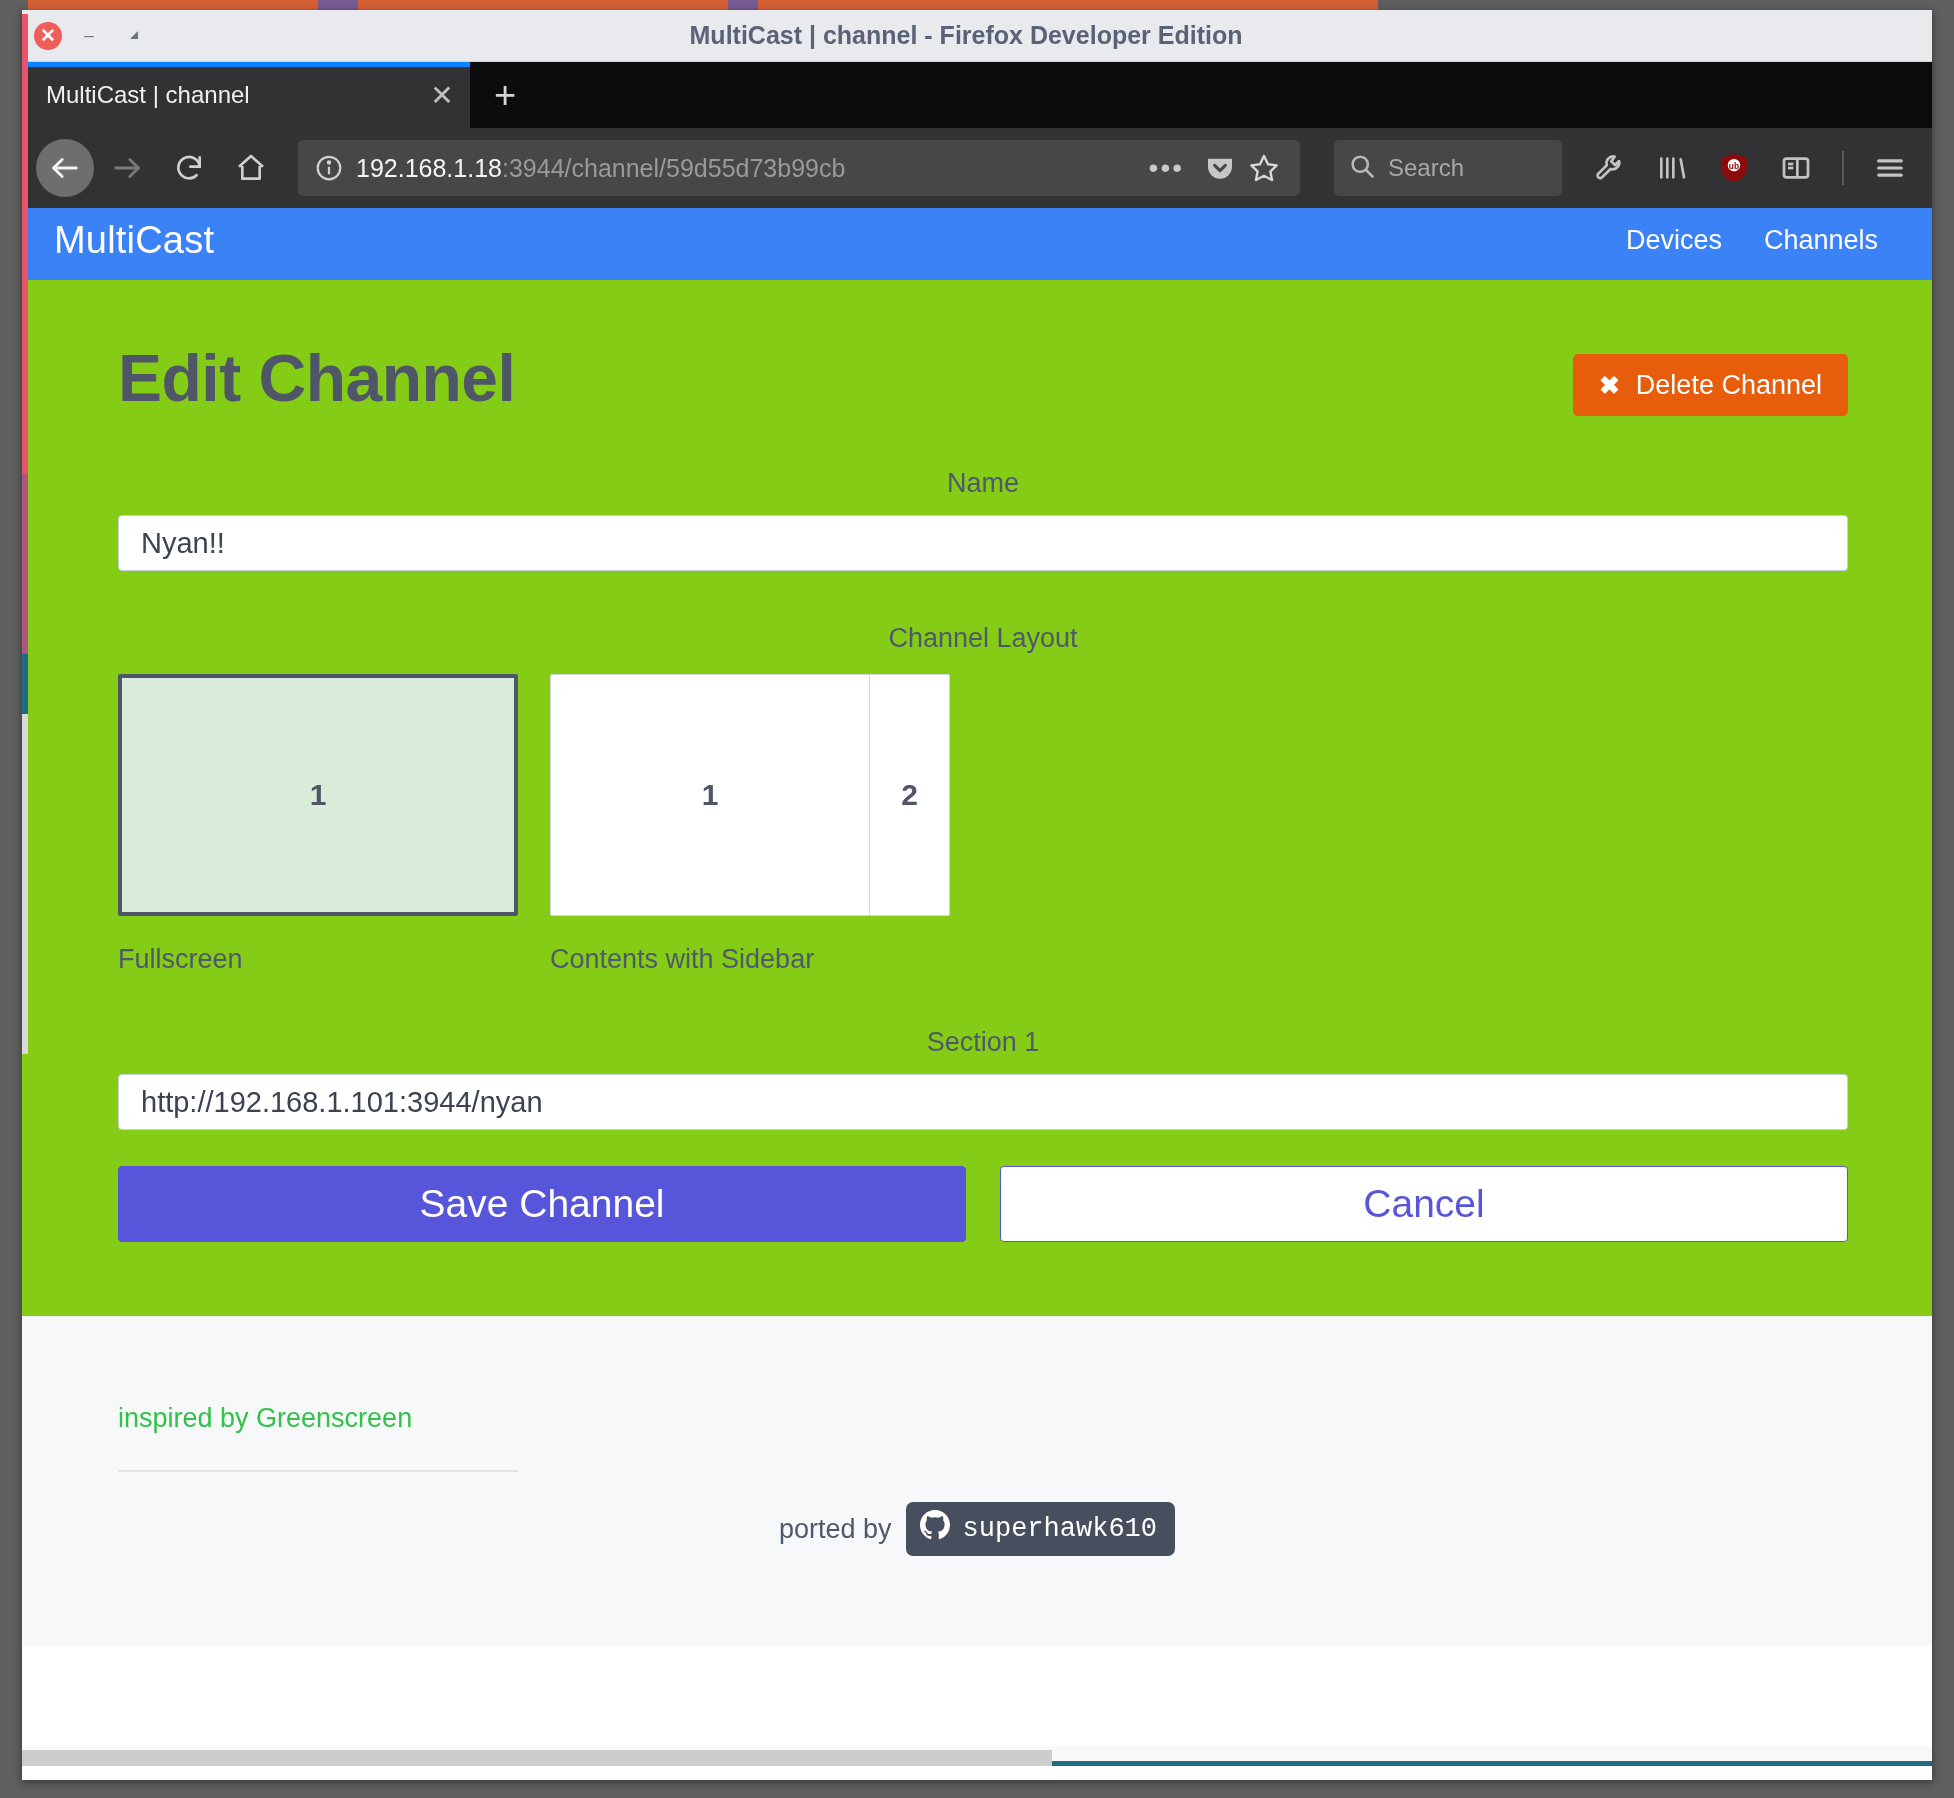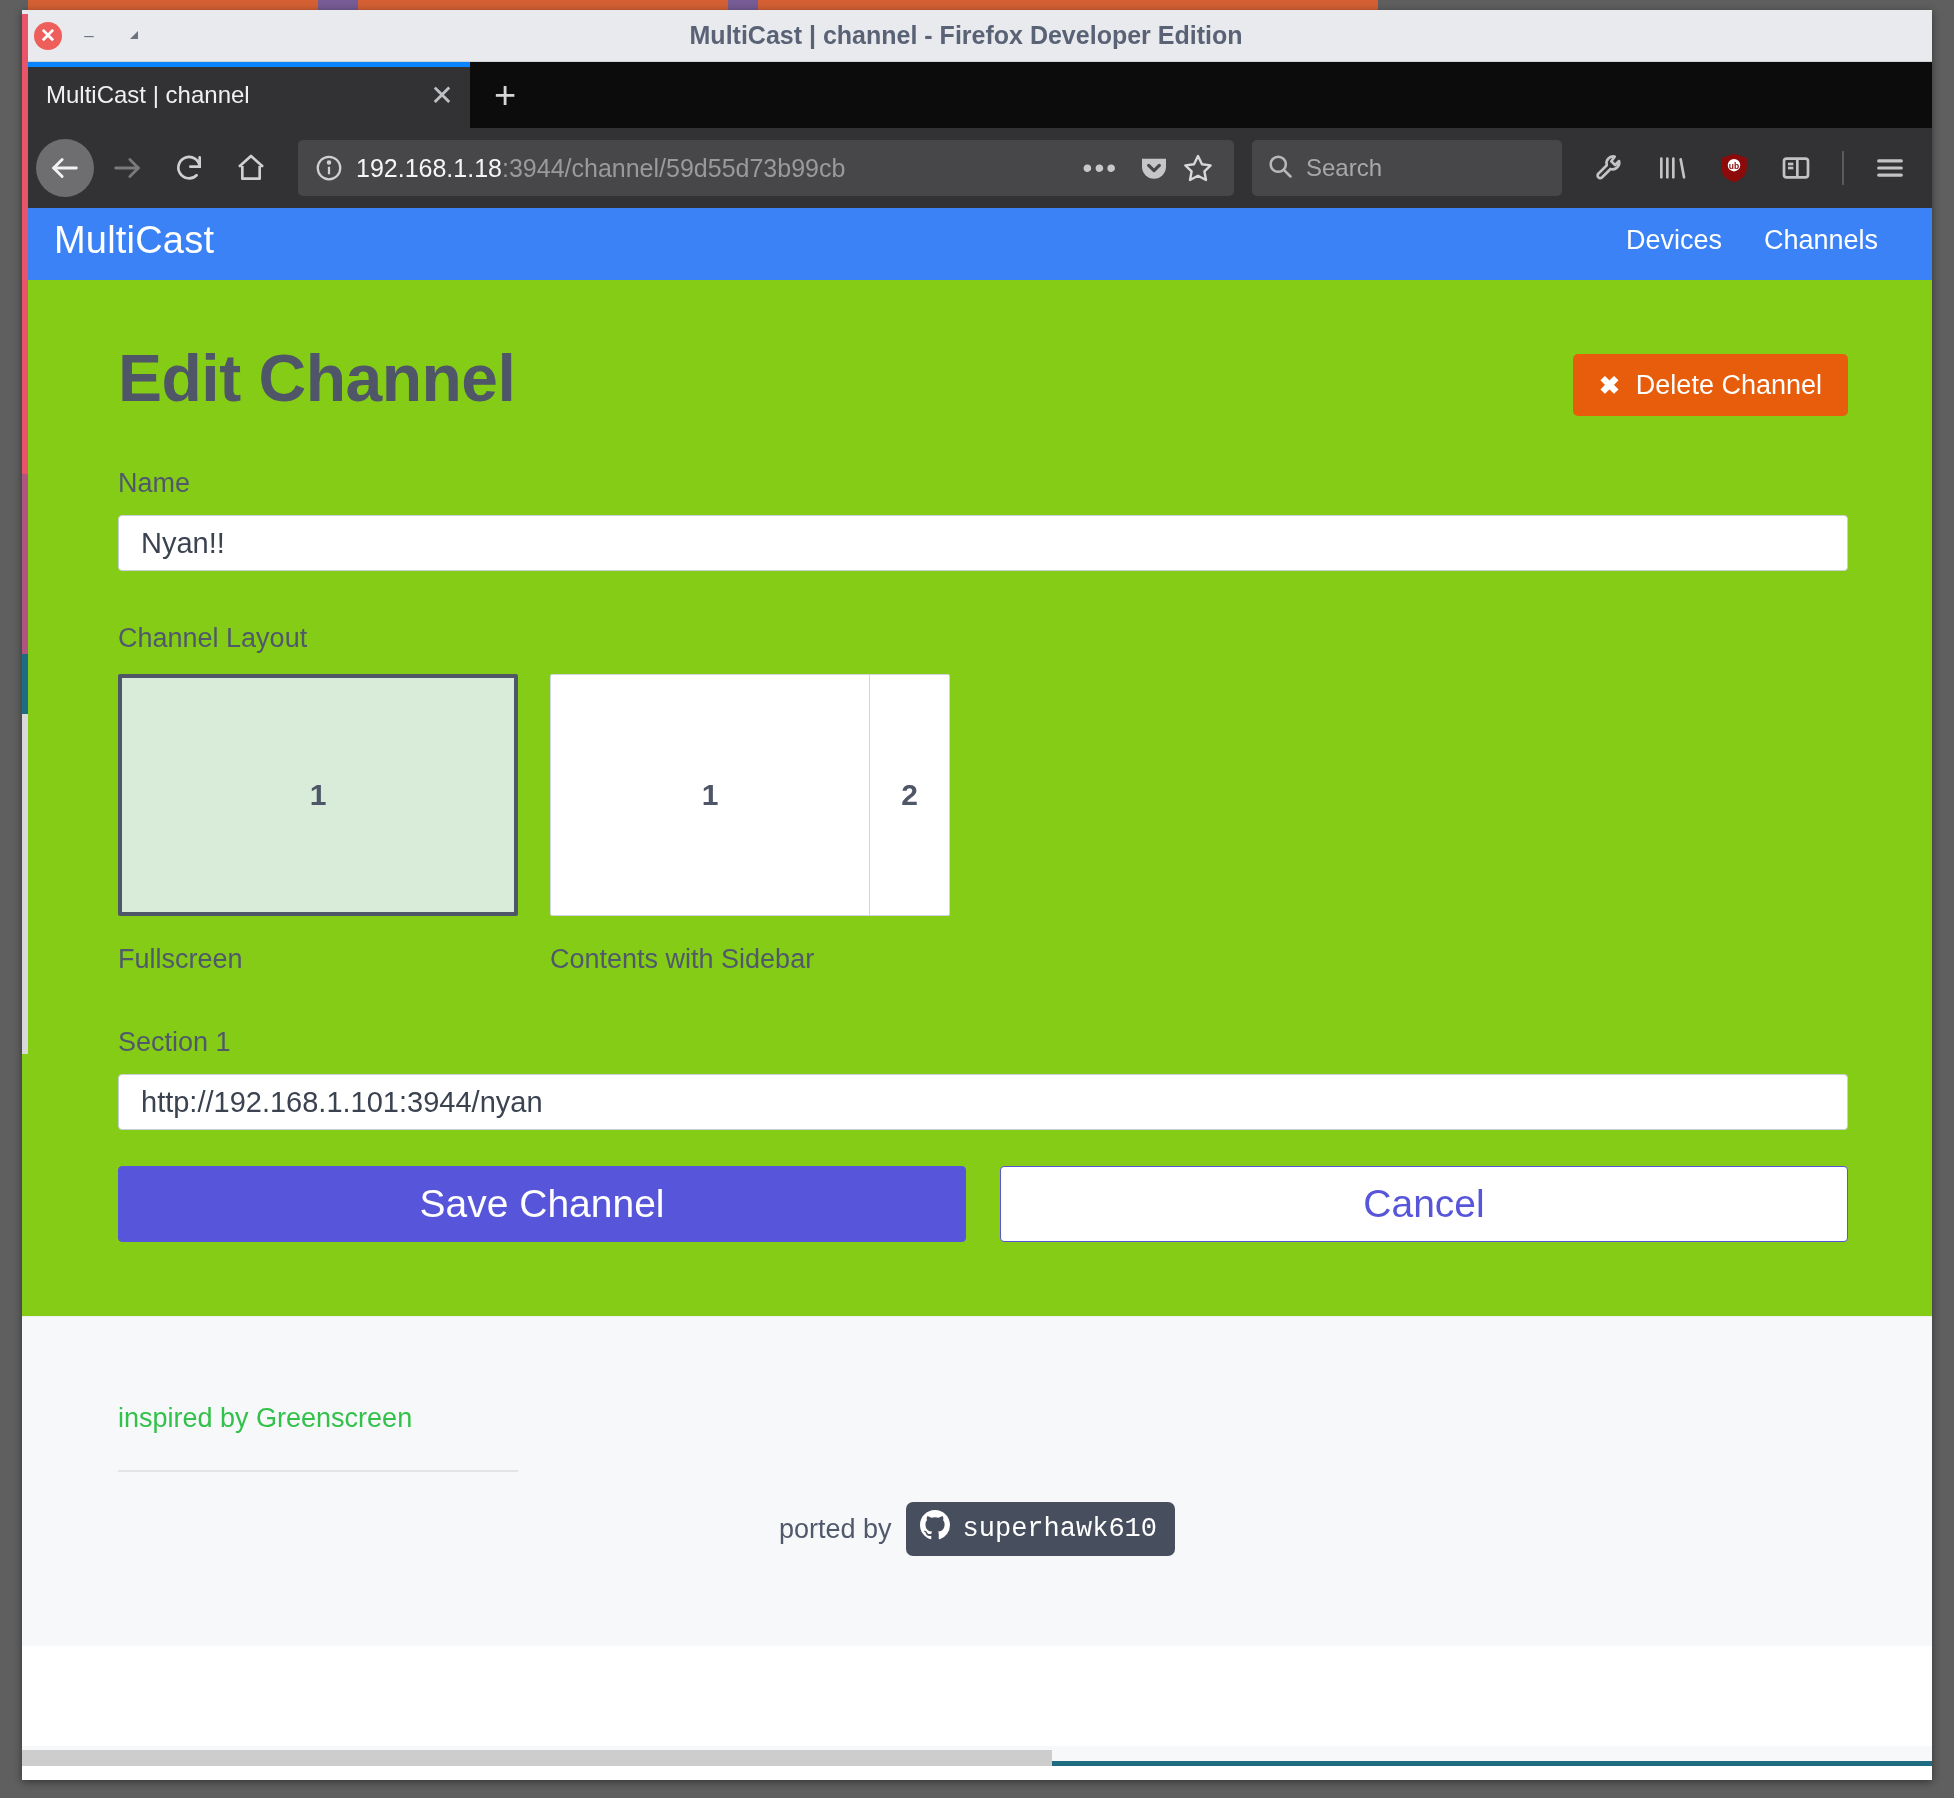--- a/index.html
+++ b/index.html
@@ -133,24 +133,25 @@
     white-space: nowrap; overflow: hidden;
     min-width: 0;
   }
   .url-text b { color: #f5f5f7; font-weight: normal; }
   .url-dots {
     color: #c8c8ca; font-size: 28px; letter-spacing: 2px;
     padding: 0 14px; flex: none;
   }
   .url-icon { width: 44px; flex: none; display: flex; align-items: center; justify-content: center; }
   .searchbar {
-    width: 310px; height: 56px; background: #474749;
+    width: 228px; height: 56px; background: #474749;
     border-radius: 5px;
     display: flex; align-items: center; padding: 2px 14px;
     flex: none;
+    margin-left: 16px;
   }
   .search-ph { font-size: 24px; color: #a8a8aa; margin-left: 12px; }
   .tbicons { display: flex; align-items: center; gap: 6px; margin-left: 16px; flex: none; }
   .tbicon {
     width: 56px; height: 56px;
     display: flex; align-items: center; justify-content: center;
   }
   .tb-sep { width: 2px; height: 34px; background: #5a5a5c; margin: 0 12px; }
 
   
@@ -179,21 +180,21 @@
     margin-left: auto; margin-top: 14px;
     background: #e85d0b; color: #fff;
     border: none; border-radius: 5px;
     height: 62px; padding: 0 26px;
     font-size: 27px;
     display: flex; align-items: center; gap: 16px;
     font-family: "Liberation Sans", sans-serif;
   }
   .btn-delete .x { font-size: 25px; font-weight: bold; }
 
-  .field-label { font-size: 27px; color: #50596c; margin: 52px 0 16px 0; }
+  .field-label { font-size: 27px; color: #50596c; margin: 52px 0 16px 0; text-align: center; }
   .text-input {
     display: block; width: 1730px; height: 56px;
     border: 1px solid #c9cfd8; border-radius: 4px;
     font-size: 29px; color: #3b4351;
     padding: 0 22px;
     background: #fff;
     font-family: "Liberation Sans", sans-serif;
   }
 
   .layouts { display: flex; gap: 32px; margin-top: 20px; }

